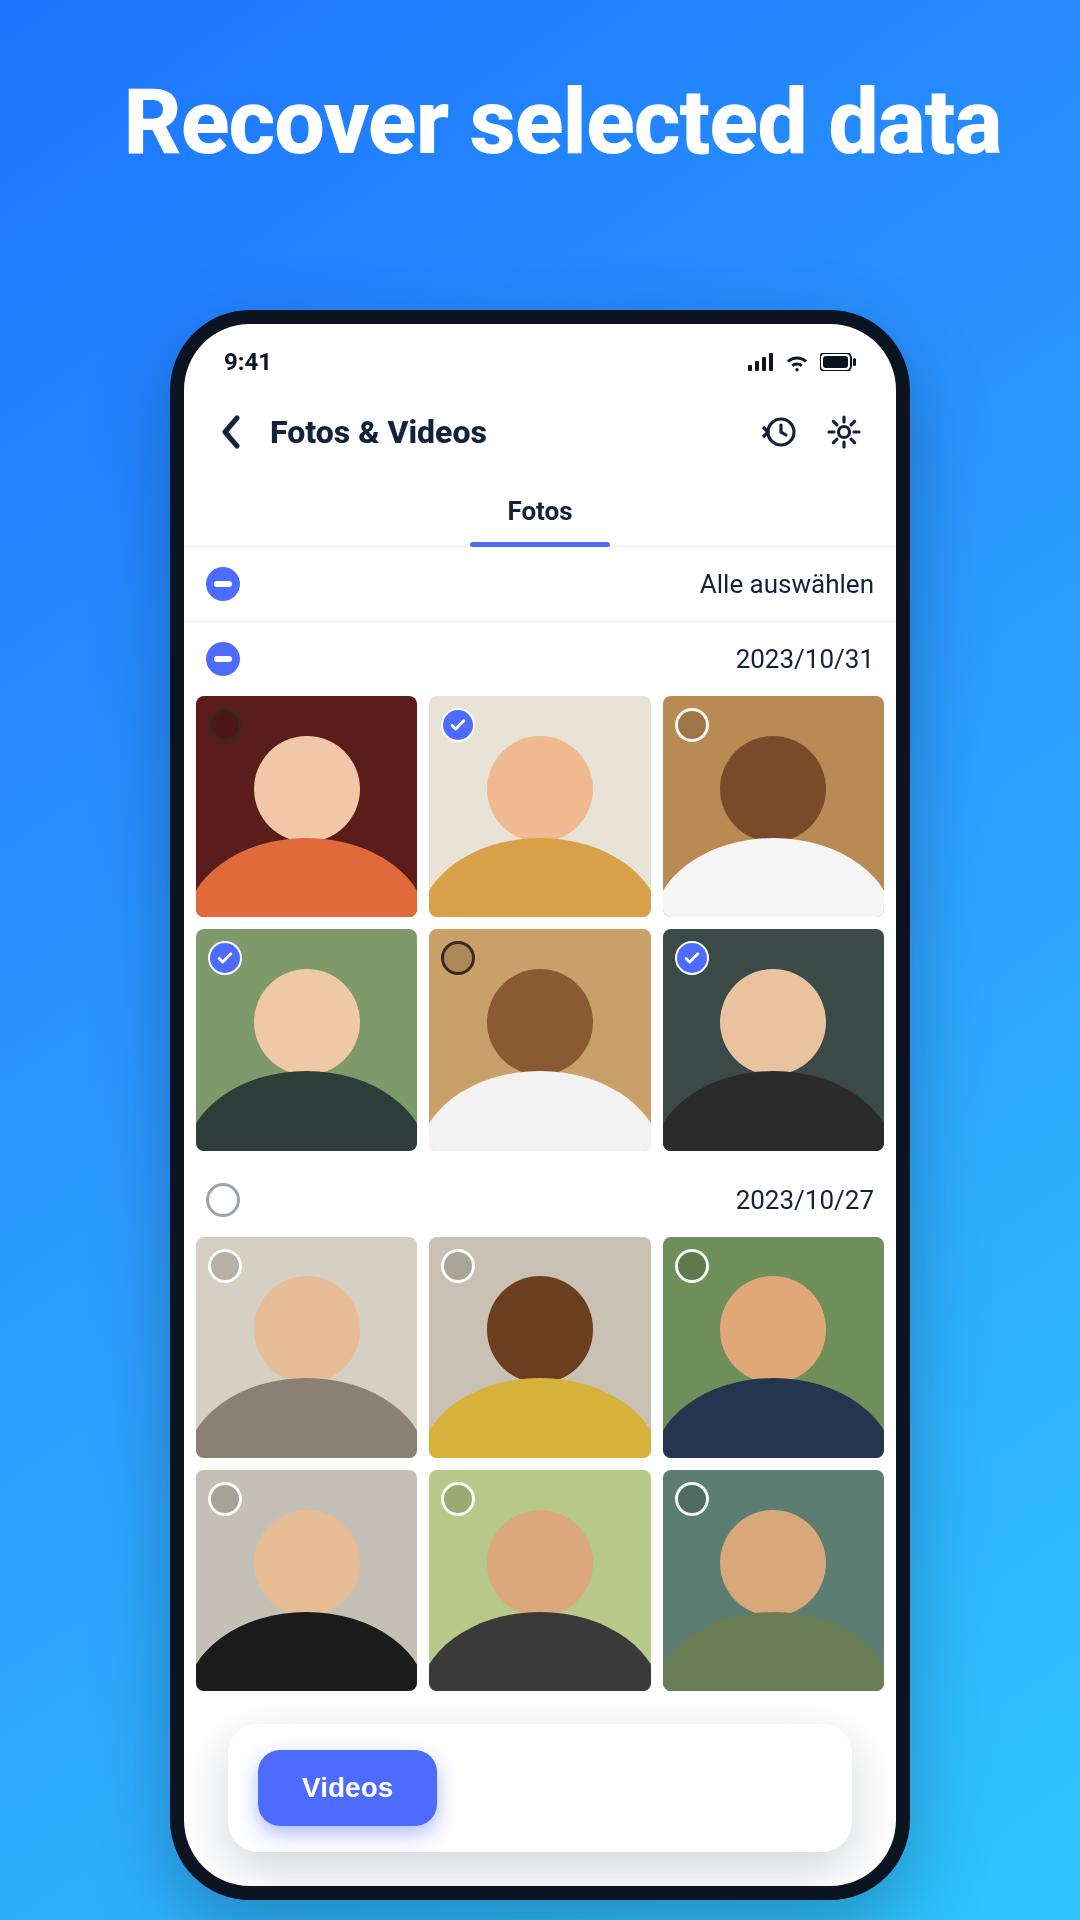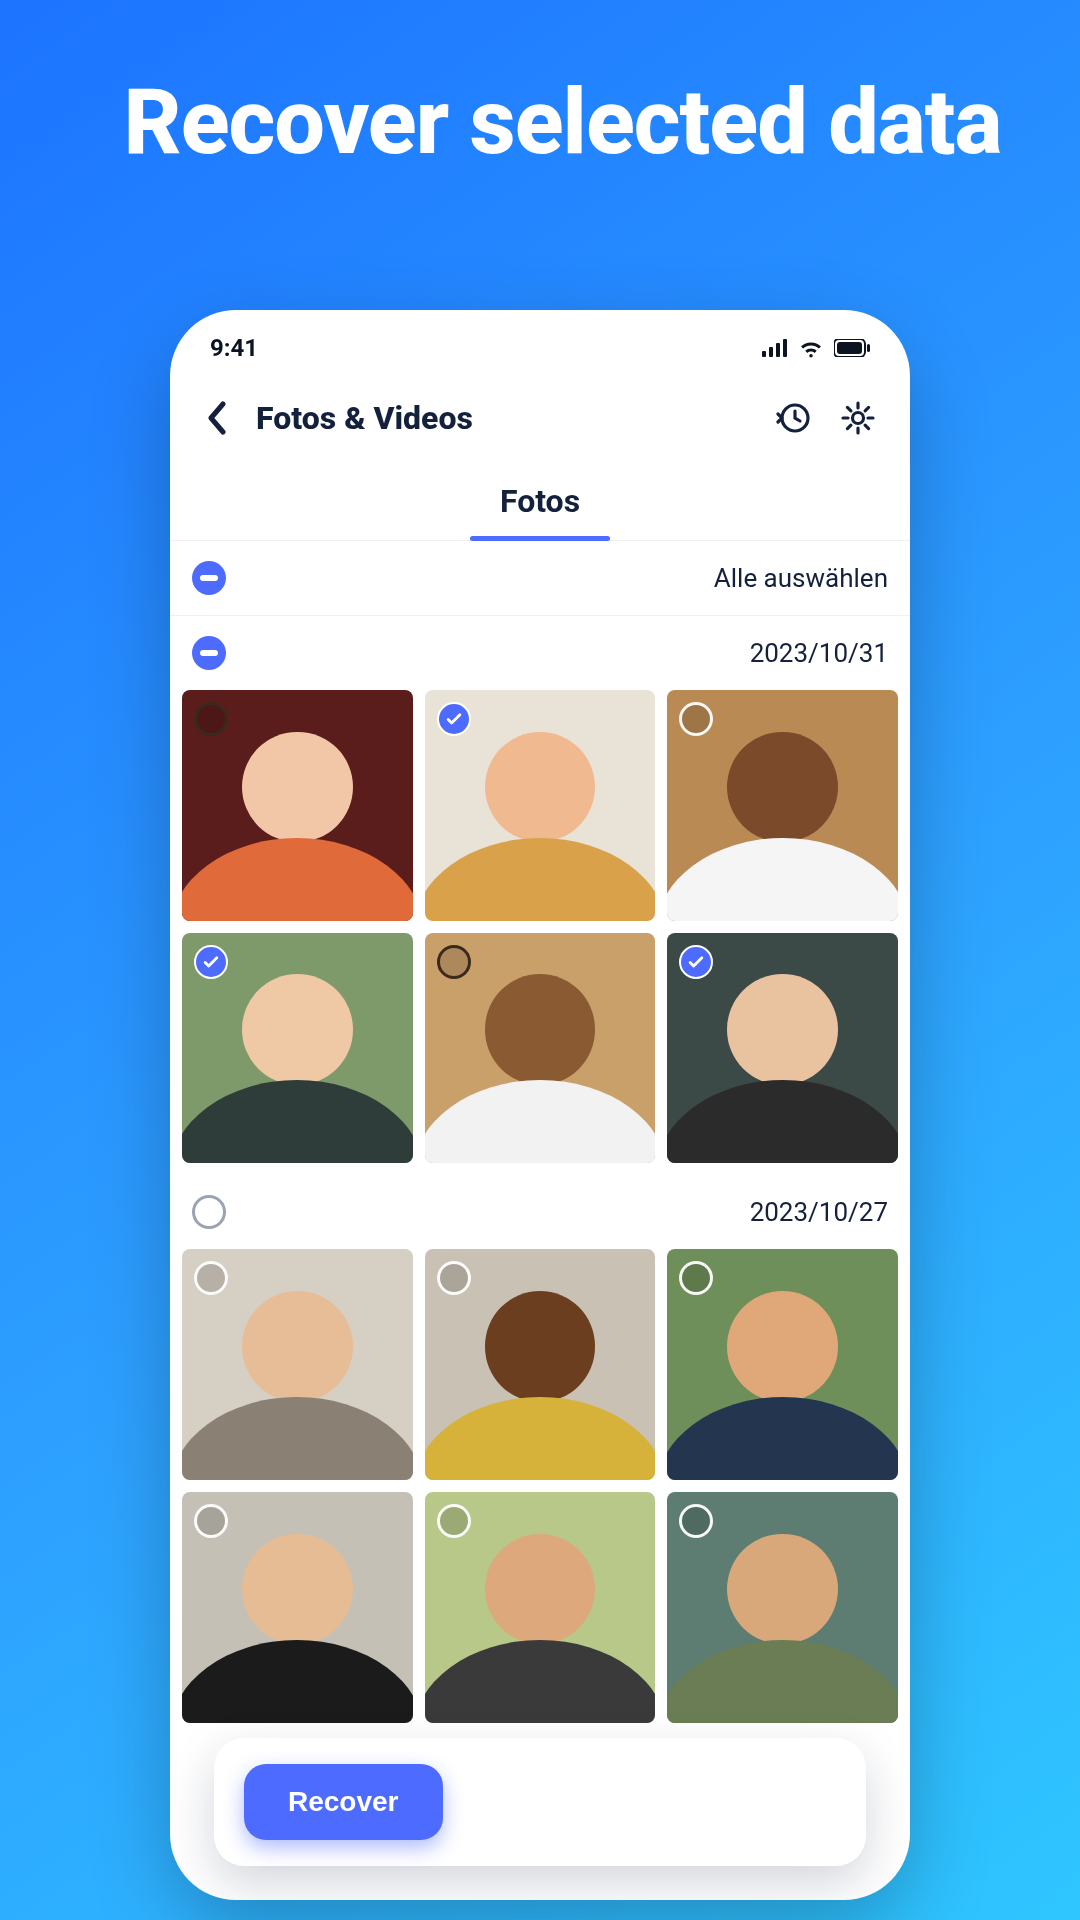--- a/index.html
+++ b/index.html
@@ -25,20 +25,21 @@
   }
   .phone {
     position: absolute;
     left: 50%;
     top: 310px;
     transform: translateX(-50%);
     width: 740px;
     height: 1590px;
     background: #0c1422;
     border-radius: 80px;
+    padding: 14px;
     box-shadow: 0 30px 80px rgba(0,0,0,0.25);
   }
   .screen {
     width: 100%;
     height: 100%;
     background: #ffffff;
     border-radius: 66px;
     overflow: hidden;
     position: relative;
     display: flex;
@@ -83,21 +84,21 @@
   }
   
   .tabs {
     display: flex;
     border-bottom: 1px solid #eef0f4;
   }
   .tab {
     flex: 1;
     text-align: center;
     padding: 22px 0 20px 0;
-    font-size: 32px;
+    font-size: 26px;
     font-weight: 600;
     color: #9aa3b2;
     position: relative;
   }
   .tab.active { color: #14213d; font-weight: 700; }
   .tab.active::after {
     content: "";
     position: absolute;
     bottom: -1px;
     left: 50%;
@@ -393,18 +394,18 @@
                   <div class="head" style="background:#d9a87a"></div>
                   <div class="body" style="background:#6a7d55"></div>
                 </div>
               </div>
               <div class="sel-badge unchecked"></div>
             </div>
           </div>
         </div>
 
       <div class="action-card">
-        <button class="action-btn">Recover</button>
+        <button class="action-btn">Videos</button>
       </div>
 
     </div>
   </div>
 </div>
 
 </body></html>

